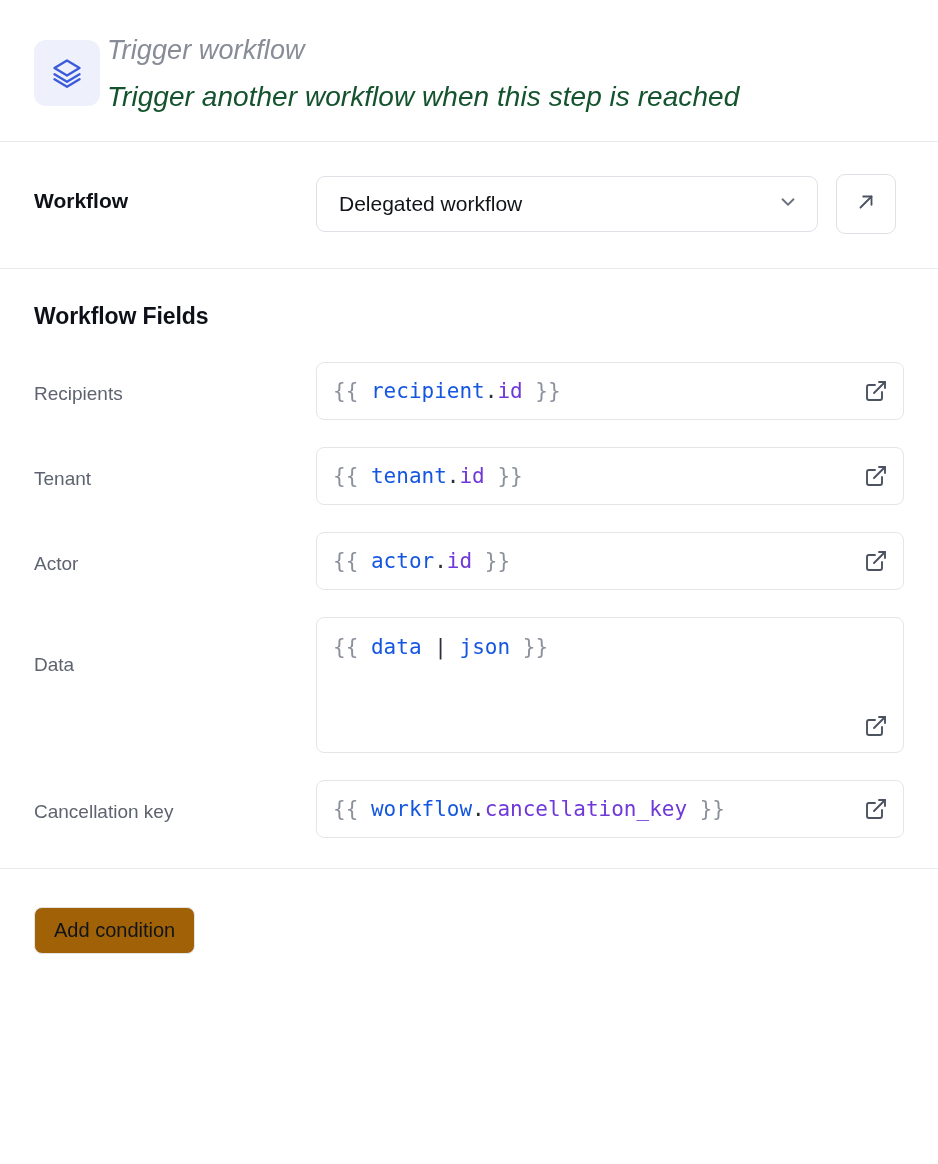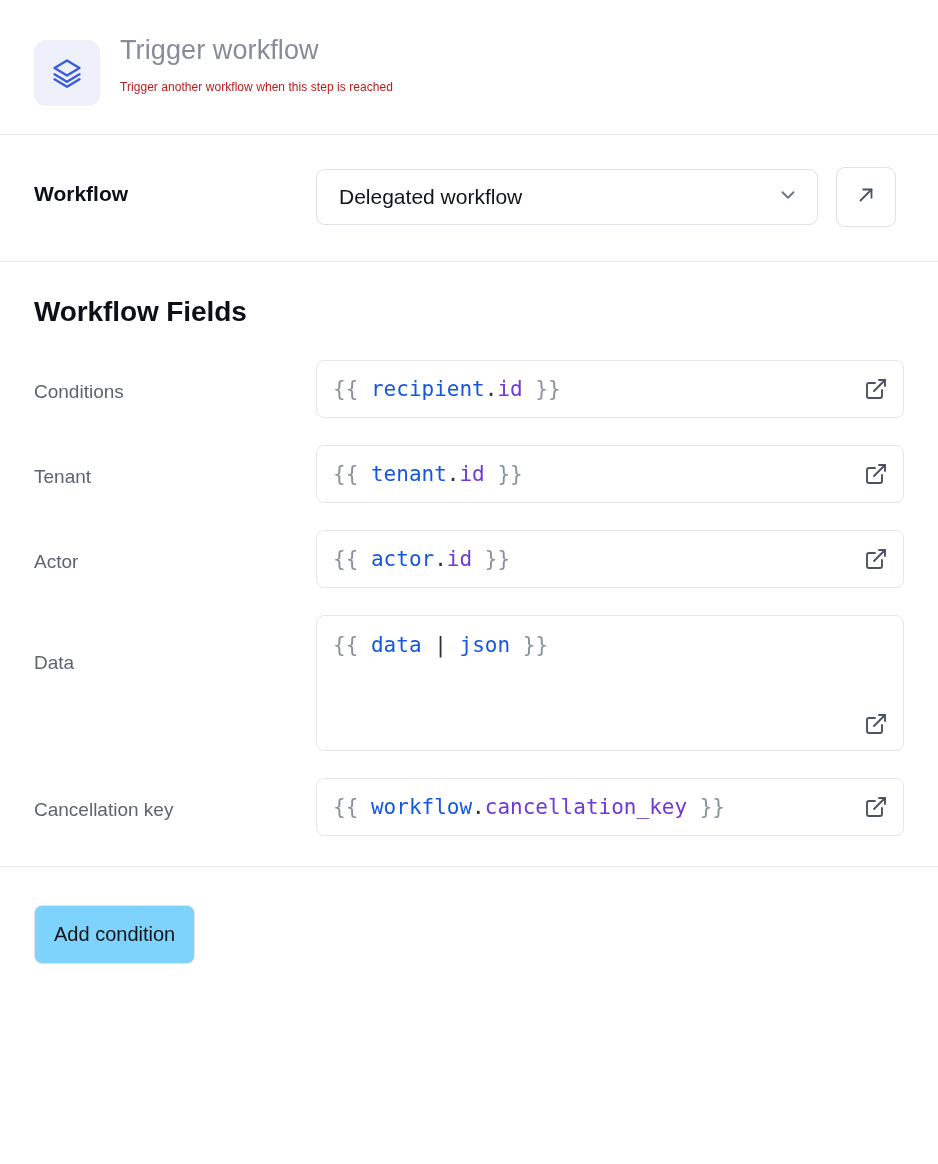--- a/index.html
+++ b/index.html
@@ -23,21 +23,22 @@
     height: 1164px;
     position: relative;
     background: #ffffff;
   }
 
   
   .header {
     display: flex;
     align-items: flex-start;
     padding: 34px 34px 28px 34px;
-    gap: 20px;
+    gap: 7px;
+    font-style: italic;
   }
   .header-icon-box {
     width: 66px;
     height: 66px;
     min-width: 66px;
     border-radius: 12px;
     background: #eef1fb;
     display: flex;
     align-items: center;
     justify-content: center;
@@ -50,23 +51,23 @@
     padding-top: 2px;
   }
   .header-title {
     font-size: 27px;
     font-weight: 400;
     color: #878c97;
     line-height: 1.1;
     letter-spacing: 0.1px;
   }
   .header-subtitle {
-    font-size: 12px;
+    font-size: 28px;
     font-weight: 400;
-    color: #b91c1c;
+    color: #14532d;
     line-height: 1.2;
     letter-spacing: 0.05px;
   }
 
   .divider {
     height: 1px;
     width: 100%;
     background: #e8eaee;
   }
 
@@ -119,21 +120,21 @@
     align-items: center;
     justify-content: center;
     cursor: pointer;
   }
 
   
   .fields-section {
     padding: 34px 34px 30px 34px;
   }
   .section-title {
-    font-size: 28px;
+    font-size: 23px;
     font-weight: 700;
     color: #0d1117;
     margin-bottom: 32px;
     letter-spacing: -0.1px;
   }
   .field-row {
     display: flex;
     align-items: flex-start;
     margin-bottom: 27px;
   }
@@ -206,24 +207,24 @@
   .conditions-title {
     font-size: 26px;
     font-weight: 700;
     color: #0d1117;
     border-bottom: 2px dashed #d5d8dd;
     padding-bottom: 5px;
     letter-spacing: -0.2px;
     cursor: help;
   }
   .add-condition-btn {
-    height: 59px;
+    height: 47px;
     border: 1px solid #e1e3e7;
     border-radius: 8px;
-    background: #7dd3fc;
+    background: #a16207;
     font-family: "Liberation Sans", sans-serif;
     font-size: 20px;
     color: #111418;
     padding: 0 19px;
     cursor: pointer;
   }
 </style>
 </head>
 <body>
 
@@ -268,21 +269,21 @@
       </div>
     </div>
   </div>
 
   <div class="divider"></div>
 
   <div class="fields-section">
     <div class="section-title">Workflow Fields</div>
     <div id="fields-list">
         <div class="field-row">
-          <div class="field-label">Conditions</div>
+          <div class="field-label">Recipients</div>
           <div class="field-input">
             <span class="code"><span class="tok-brace">{{</span><span> </span><span class="tok-root">recipient</span><span class="tok-dot">.</span><span class="tok-prop">id</span><span> </span><span class="tok-brace">}}</span></span>
             <span class="ext-icon">
               <svg width="24" height="24" viewBox="0 0 24 24" fill="none" stroke="#4b5260" stroke-width="1.9" stroke-linecap="round" stroke-linejoin="round">
                 <path d="M18 13v6a2 2 0 0 1-2 2H5a2 2 0 0 1-2-2V8a2 2 0 0 1 2-2h6"></path>
                 <polyline points="15 3 21 3 21 9"></polyline>
                 <line x1="10" y1="14" x2="21" y2="3"></line>
               </svg>
             </span>
           </div>

